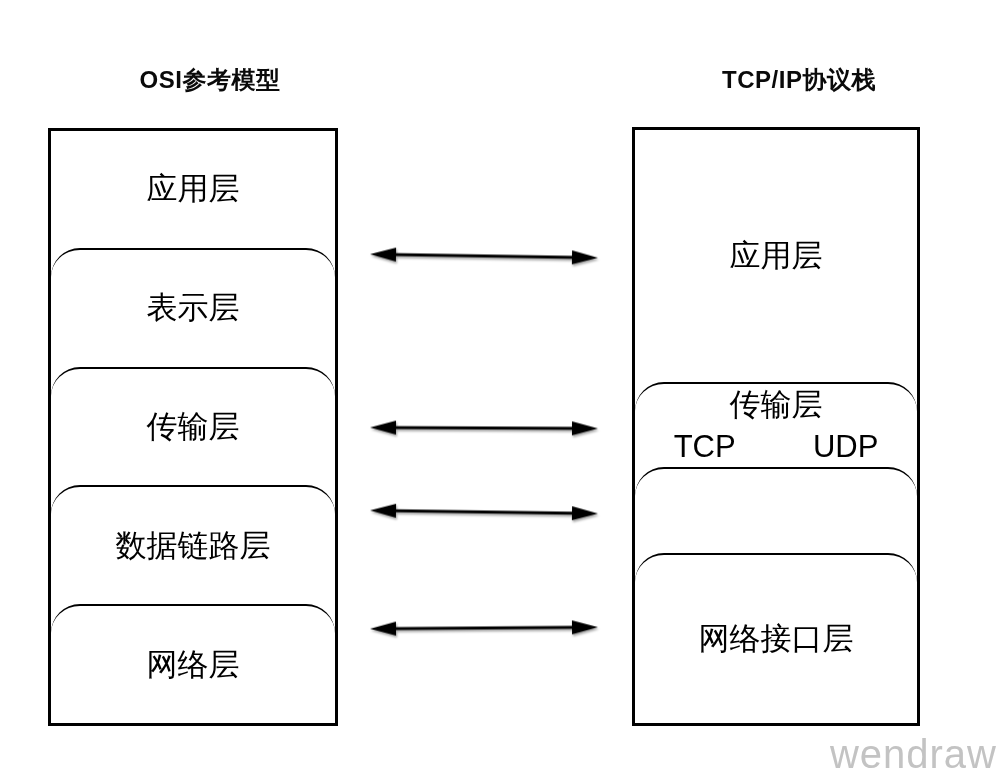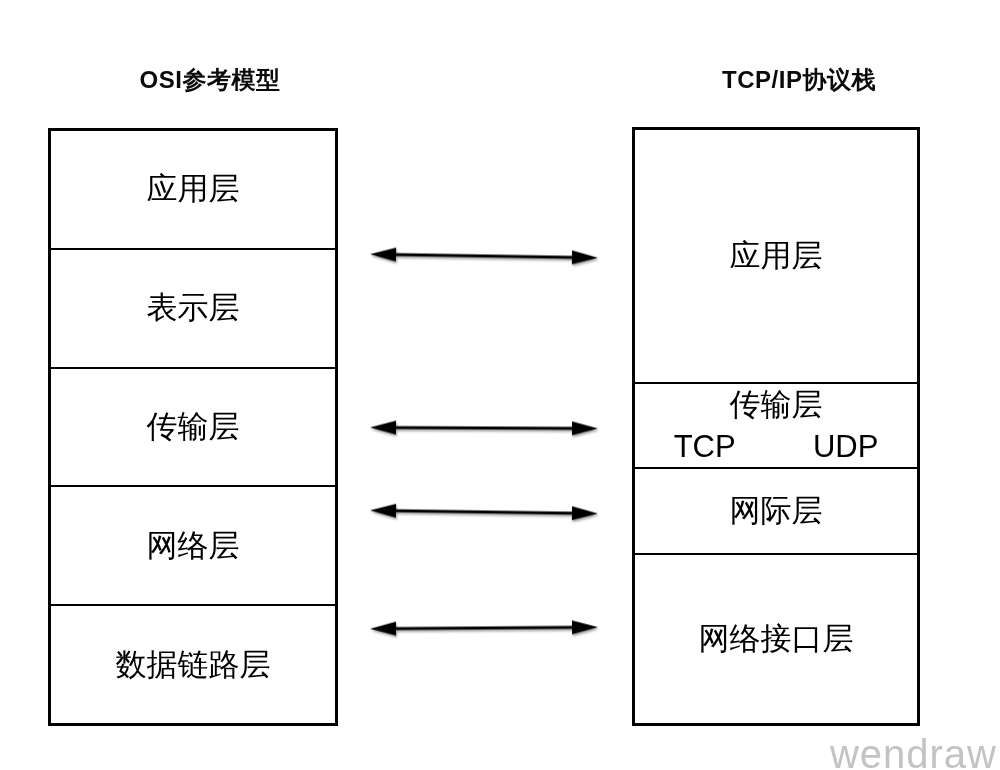--- a/index.html
+++ b/index.html
@@ -29,21 +29,21 @@
   }
   .stack-osi { left: 48px;  top: 128px; width: 290px; height: 598px; }
   .stack-tcp { left: 632px; top: 127px; width: 288px; height: 599px; }
 
   .row {
     flex: 1 1 0;
     display: flex; align-items: center; justify-content: center;
     font-size: 31px; color: #000;
     min-height: 0;
   }
-  .row + .row { border-top: 2px solid #000; }
+  .row + .row { border-top: 2px solid #000; border-radius: 29px; }
   .span3 { flex: 3 1 0; }
   .span2 { flex: 2 1 0; text-align: right; }
 
   .dual { flex-direction: column; justify-content: center; }
   .dual .main {
     flex: 1 1 0; display: flex; align-items: center; justify-content: center;
     width: 100%;
   }
   .dual .subs {
     flex: 1 1 0; display: flex; align-items: center;
@@ -71,35 +71,34 @@
 </head>
 <body>
 
 <div class="title title-osi">OSI参考模型</div>
 <div class="title title-tcp">TCP/IP协议栈</div>
 
 <div class="stack stack-osi">
   <div class="row">应用层</div>
   <div class="row">表示层</div>
   <div class="row">传输层</div>
+  <div class="row">数据链路层</div>
   <div class="row">网络层</div>
-  <div class="row">数据链路层</div>
 </div>
 
 <div class="stack stack-tcp">
   <div class="row span3">应用层</div>
   <div class="row dual">
     <div class="main">传输层</div>
     <div class="subs">
       <span>TCP</span>
       <span>UDP</span>
     </div>
   </div>
   <div class="row dual">
-    <div class="main">网际层</div>
   </div>
   <div class="row span2">网络接口层</div>
 </div>
 
 <div class="arrow arrow-1">
   <svg viewBox="0 0 228 20" xmlns="http://www.w3.org/2000/svg">
     <line x1="20" y1="10" x2="208" y2="10" stroke="#000" stroke-width="3.2"></line>
     <polygon points="0,10 26,3 26,17" fill="#000"></polygon>
     <polygon points="228,10 202,3 202,17" fill="#000"></polygon>
   </svg>

